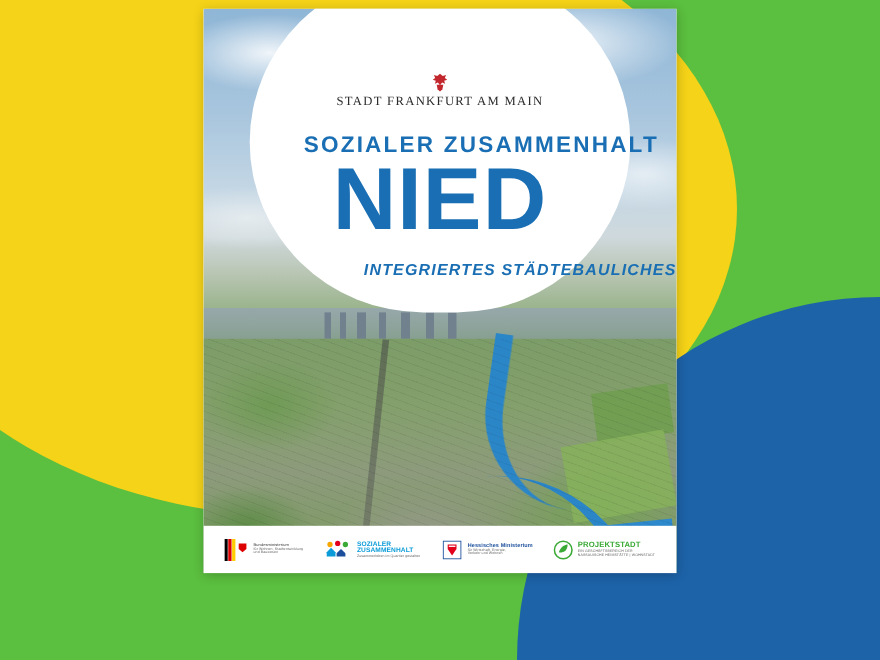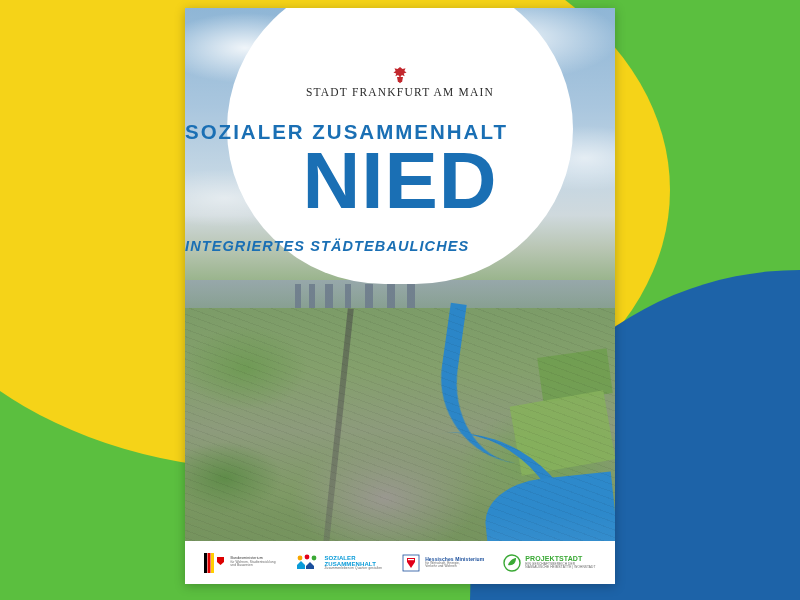--- a/index.html
+++ b/index.html
@@ -38,21 +38,21 @@
     background: #1d63a8;
     border-top-left-radius: 330px;
   }
 
   
   #cover {
     position: absolute;
     left: 185px;
     top: 8px;
     width: 430px;
-    height: 576px;
+    height: 513px;
     background: #ffffff;
     box-shadow: 0 2px 10px rgba(0,0,0,0.25);
     overflow: hidden;
   }
 
   
   .photo {
     position: absolute;
     left: 0;
     top: 0;
@@ -206,42 +206,42 @@
     font-size: 11.5px;
     letter-spacing: 1.2px;
     color: #2b2b2b;
     white-space: nowrap;
   }
 
   .kicker {
     position: absolute;
     left: 0; right: 16px;
     top: 112px;
-    text-align: left;
+    text-align: right;
     font-size: 20.5px;
     font-weight: bold;
     letter-spacing: 2.0px;
     color: #1a6fb4;
   }
   .maintitle {
     position: absolute;
     left: 0; right: 0;
     top: 128px;
     text-align: center;
     font-size: 80px;
     line-height: 90px;
     font-weight: bold;
     letter-spacing: 1px;
     color: #1a6fb4;
   }
   .subtitle {
     position: absolute;
     left: 0; right: 0;
     top: 228px;
-    text-align: left;
+    text-align: right;
     font-size: 14.5px;
     line-height: 20px;
     font-style: italic;
     font-weight: bold;
     letter-spacing: 1.1px;
     color: #1a6fb4;
   }
 
   
   .footer {

